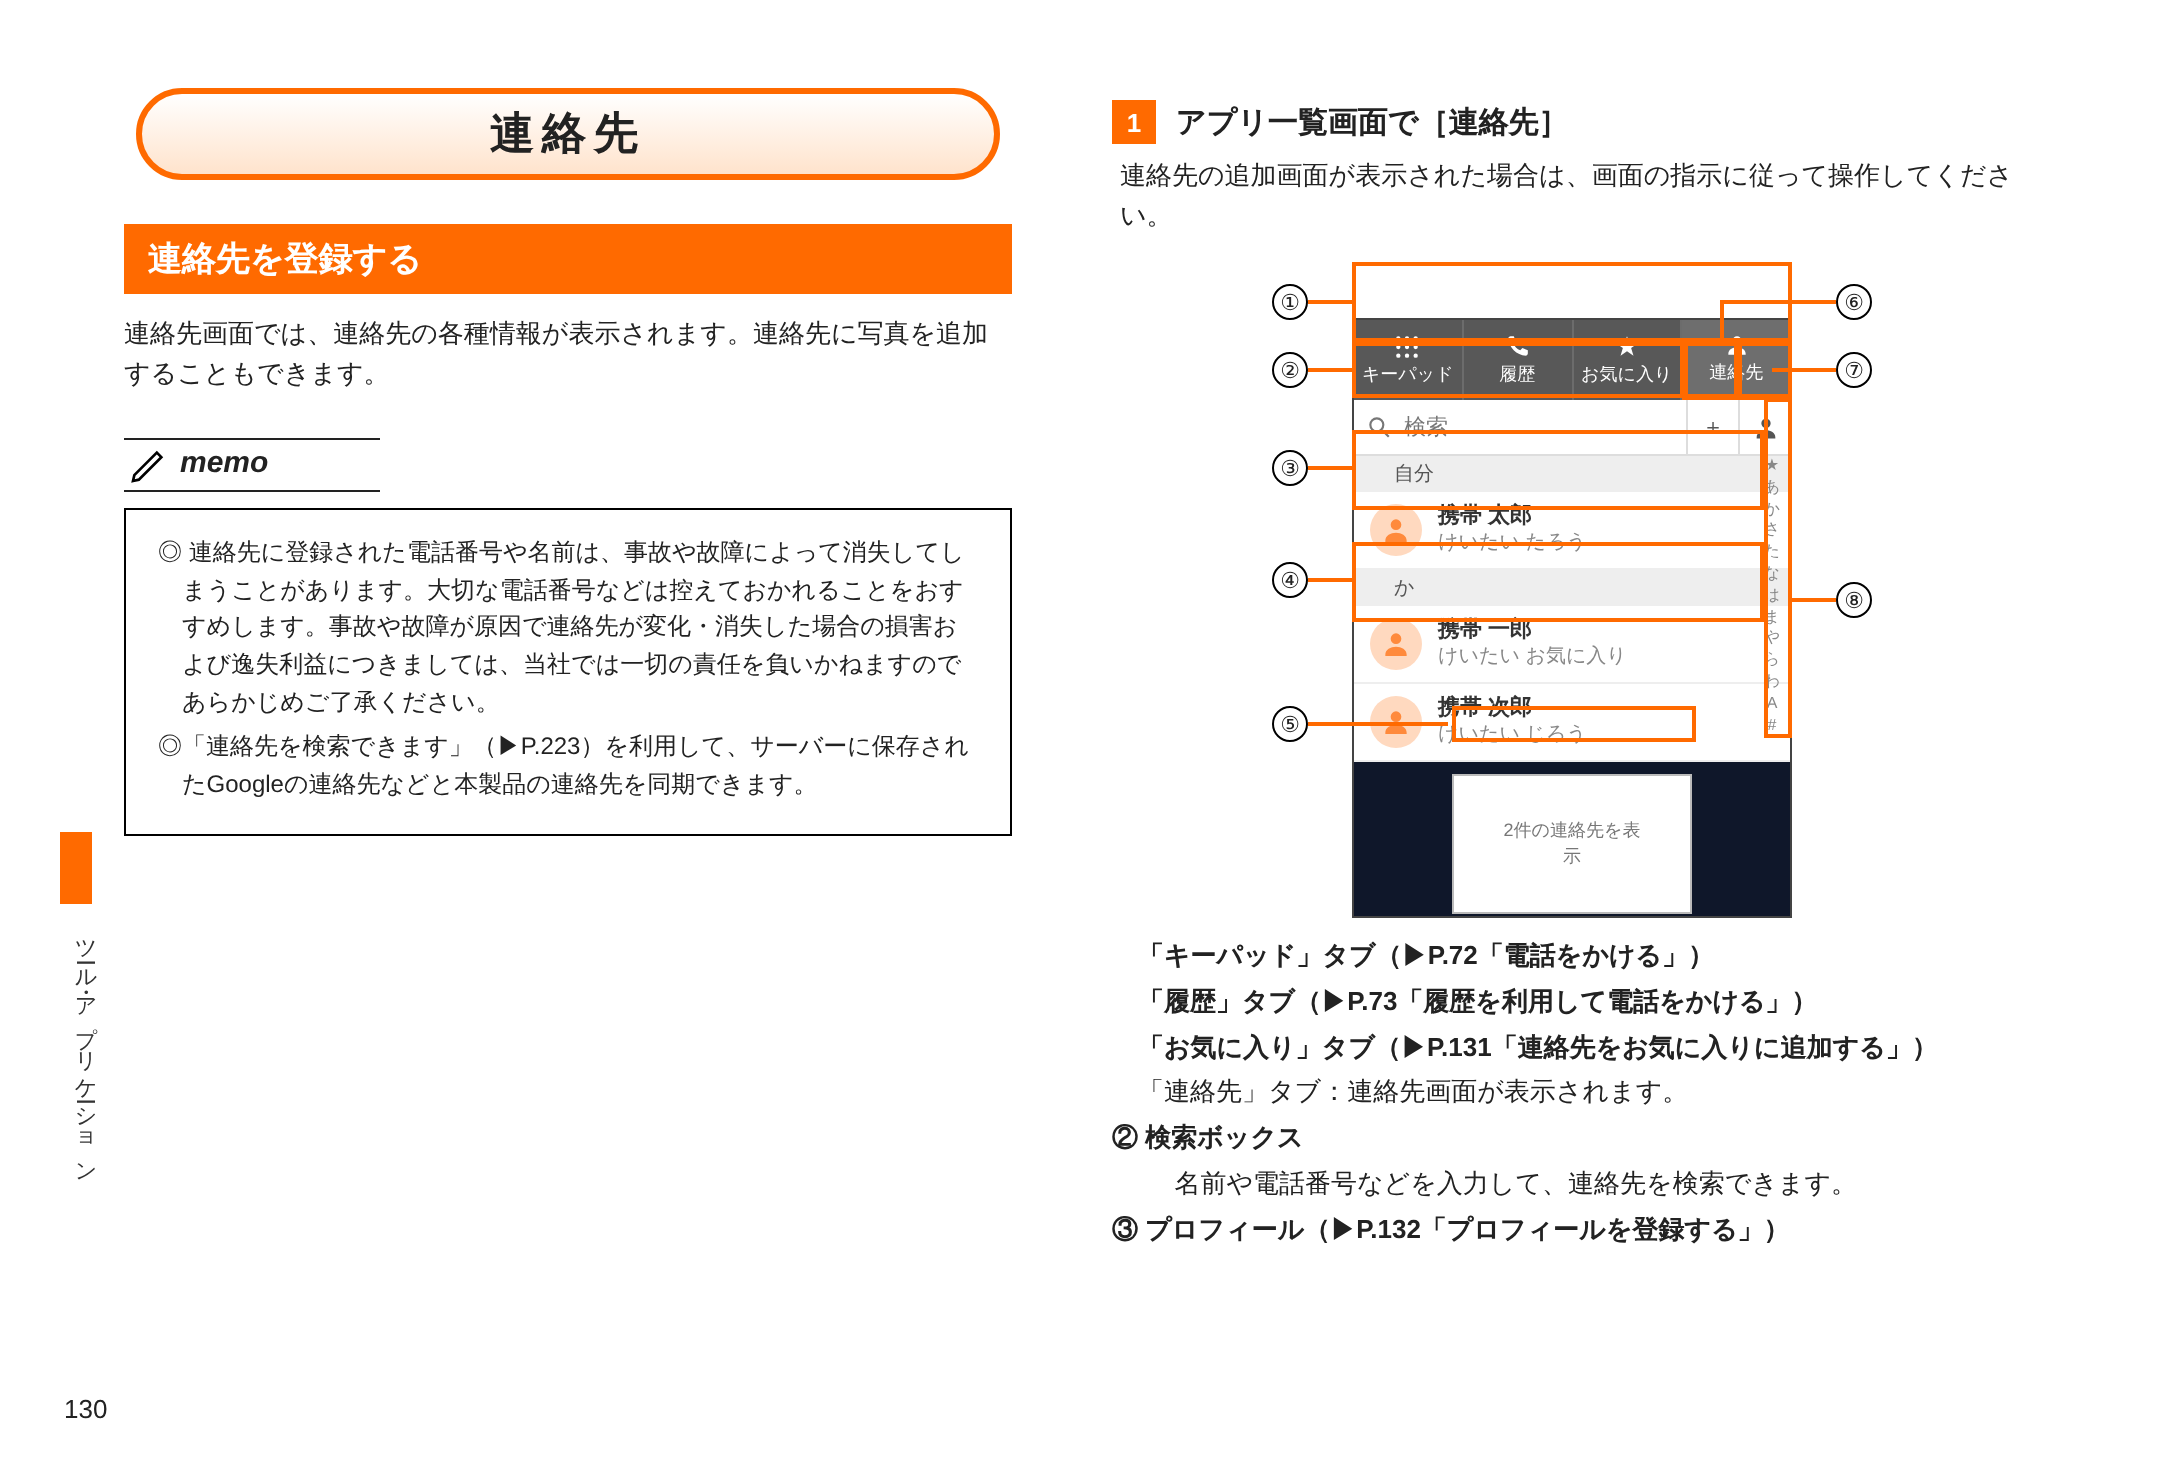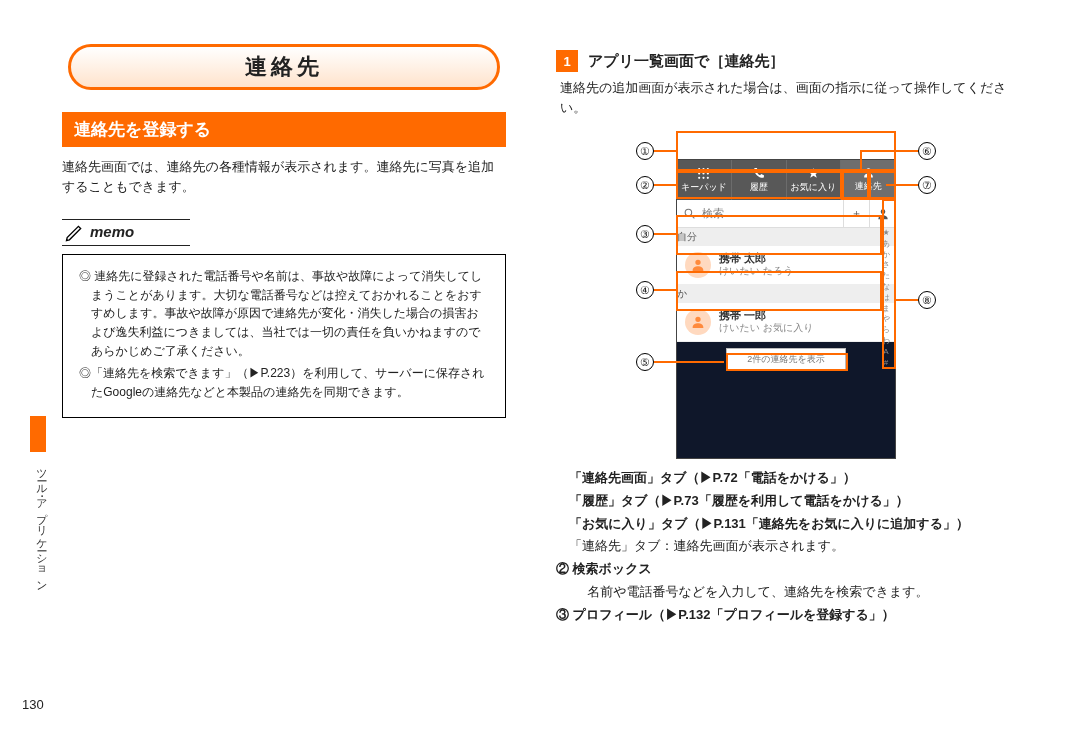--- a/index.html
+++ b/index.html
@@ -11,21 +11,21 @@
   }
   .page { position:relative; width:100%; height:100%; }
 
   
   .side-tab { position:absolute; left:30px; top:416px; width:16px; height:36px; background:#ff6a00; }
   .side-label {
     position:absolute; left:34px; top:462px; width:14px;
     font-size:11px; line-height:1.15; letter-spacing:1px; color:#333;
     writing-mode: vertical-rl; text-orientation: upright;
   }
-  .page-no { position:absolute; left:22px; bottom:22px; font-size:13px; }
+  .page-no { position:absolute; left:32px; bottom:22px; font-size:13px; }
 
   
   .col-L { position:absolute; left:62px; top:44px; width:444px; }
   .col-R { position:absolute; left:556px; top:50px; width:460px; }
 
   
   .title-loz {
     margin:0 6px 22px 6px; height:46px;
     border:3px solid #ff6a00; border-radius:23px;
     background:linear-gradient(#fff,#ffe3cc);
@@ -66,27 +66,27 @@
     border:1px solid #444; background:#0f172a;margin-top:28px;
   }
   .tabs { display:flex; background:#585858; height:40px; }
   .tab { flex:1; color:#fff; font-size:9px; display:flex; flex-direction:column; align-items:center; justify-content:center; gap:1px; border-right:1px solid #6c6c6c; }
   .tab:last-child { border-right:none; }
   .tab.active { background:#6e6e6e; border-bottom:2px solid #ff6a00; }
   .tab .ic { width:13px; height:13px; display:block; }
   .searchrow { display:flex; align-items:center; height:28px; background:#fff; border-bottom:1px solid #ddd; font-size:11px; color:#777; }
   .srch { flex:1; display:flex; align-items:center; gap:6px; padding-left:6px; }
   .sbtn { width:26px; text-align:center; border-left:1px solid #ddd; height:100%; display:flex; align-items:center; justify-content:center; color:#555; }
-  .group { background:#eee; font-size:10px; color:#555; padding:2px 0; }
+  .group { background:#eee; font-size:10px; color:#555; padding:2px 20px; }
   .contact { display:flex; align-items:center; gap:8px; padding:6px 8px; background:#fff; border-bottom:1px solid #eee; }
   .avatar { width:26px; height:26px; border-radius:50%; background:#ffd9bf; display:flex; align-items:center; justify-content:center; }
   .avatar svg { width:16px; height:16px; fill:#ff8a3c; }
   .cname { font-size:11px; font-weight:600; color:#333; line-height:1.1; }
   .ckana { font-size:10px; color:#888; }
-  .more-contacts { margin:6px auto; width:120px; font-size:9px; color:#777; text-align:center; padding:4px; border:1px solid #bbb; background:#fff; }
+  .more-contacts { margin:6px auto; width:120px; font-size:9px; color:#777; text-align:center; padding:21px; border:1px solid #bbb; background:#fff; }
   .index-col { position:absolute; right:2px; top:68px; width:14px; font-size:8px; color:#888; line-height:1.35; text-align:center; }
 
   
   .co { position:absolute; width:18px; height:18px; border:1.2px solid #000; border-radius:50%; font-size:11px; display:flex; align-items:center; justify-content:center; background:#fff; }
   .co-line { position:absolute; background:#ff6a00; }
   .hl { height:2px; } .vl { width:2px; }
   .co-box { position:absolute; border:2px solid #ff6a00; pointer-events:none; }
 
   .fig-caption { text-align:center; font-size:12px; font-weight:600; margin:6px 0 14px; }
 
@@ -199,20 +199,31 @@
           <div class="avatar">
               <svg viewBox="0 0 24 24">
                 <path d="M12 12a4 4 0 100-8 4 4 0 000 8zm-8 8c0-4 4-6 8-6s8 2 8 6v1H4z"></path>
               </svg>
             </div>
           <div>
             <div class="cname">携帯 一郎</div>
             <div class="ckana">けいたい お気に入り</div>
           </div>
         </div>
+        <div class="contact">
+          <div class="avatar">
+              <svg viewBox="0 0 24 24">
+                <path d="M12 12a4 4 0 100-8 4 4 0 000 8zm-8 8c0-4 4-6 8-6s8 2 8 6v1H4z"></path>
+              </svg>
+            </div>
+          <div>
+            <div class="cname">携帯 次郎</div>
+            <div class="ckana">けいたい じろう</div>
+          </div>
+        </div>
         <div class="more-contacts">2件の連絡先を表示</div>
         <div class="index-col" id="index-col">
             <div>★</div>
             <div>あ</div>
             <div>か</div>
             <div>さ</div>
             <div>た</div>
             <div>な</div>
             <div>は</div>
             <div>ま</div>
@@ -249,21 +260,21 @@
       <div class="co-line vl" style="left:230px; top:19px; height:22px;"></div>
       <div class="co" style="left:288px; top:45px;">⑦</div>
       <div class="co-line hl" style="left:256px; top:53px; width:32px;"></div>
       <div class="co" style="left:288px; top:160px;">⑧</div>
       <div class="co-line hl" style="left:266px; top:168px; width:22px;"></div>
     </div>
 
     <div class="fig-caption">《連絡先画面》</div>
 
     <div class="desc">
-      <p style="padding-left:2.4em;"><b>「連絡先画面」タブ（▶P.72「電話をかける」）</b></p>
+      <p style="padding-left:2.4em;"><b>「キーパッド」タブ（▶P.72「電話をかける」）</b></p>
       <p style="padding-left:2.4em;"><b>「履歴」タブ（▶P.73「履歴を利用して電話をかける」）</b></p>
       <p style="padding-left:2.4em;font-weight:bold;"><b>「お気に入り」タブ（▶P.131「連絡先をお気に入りに追加する」）</b></p>
       <p style="padding-left:2.4em;"><span>「連絡先」タブ：連絡先画面が表示されます。</span></p>
       <p class="dn">② 検索ボックス</p>
       <p style="padding-left:2.4em; text-indent:0;">名前や電話番号などを入力して、連絡先を検索できます。</p>
       <p class="dn">③ プロフィール（▶P.132「プロフィールを登録する」）</p>
     </div>
   </div>
 
 </div>

